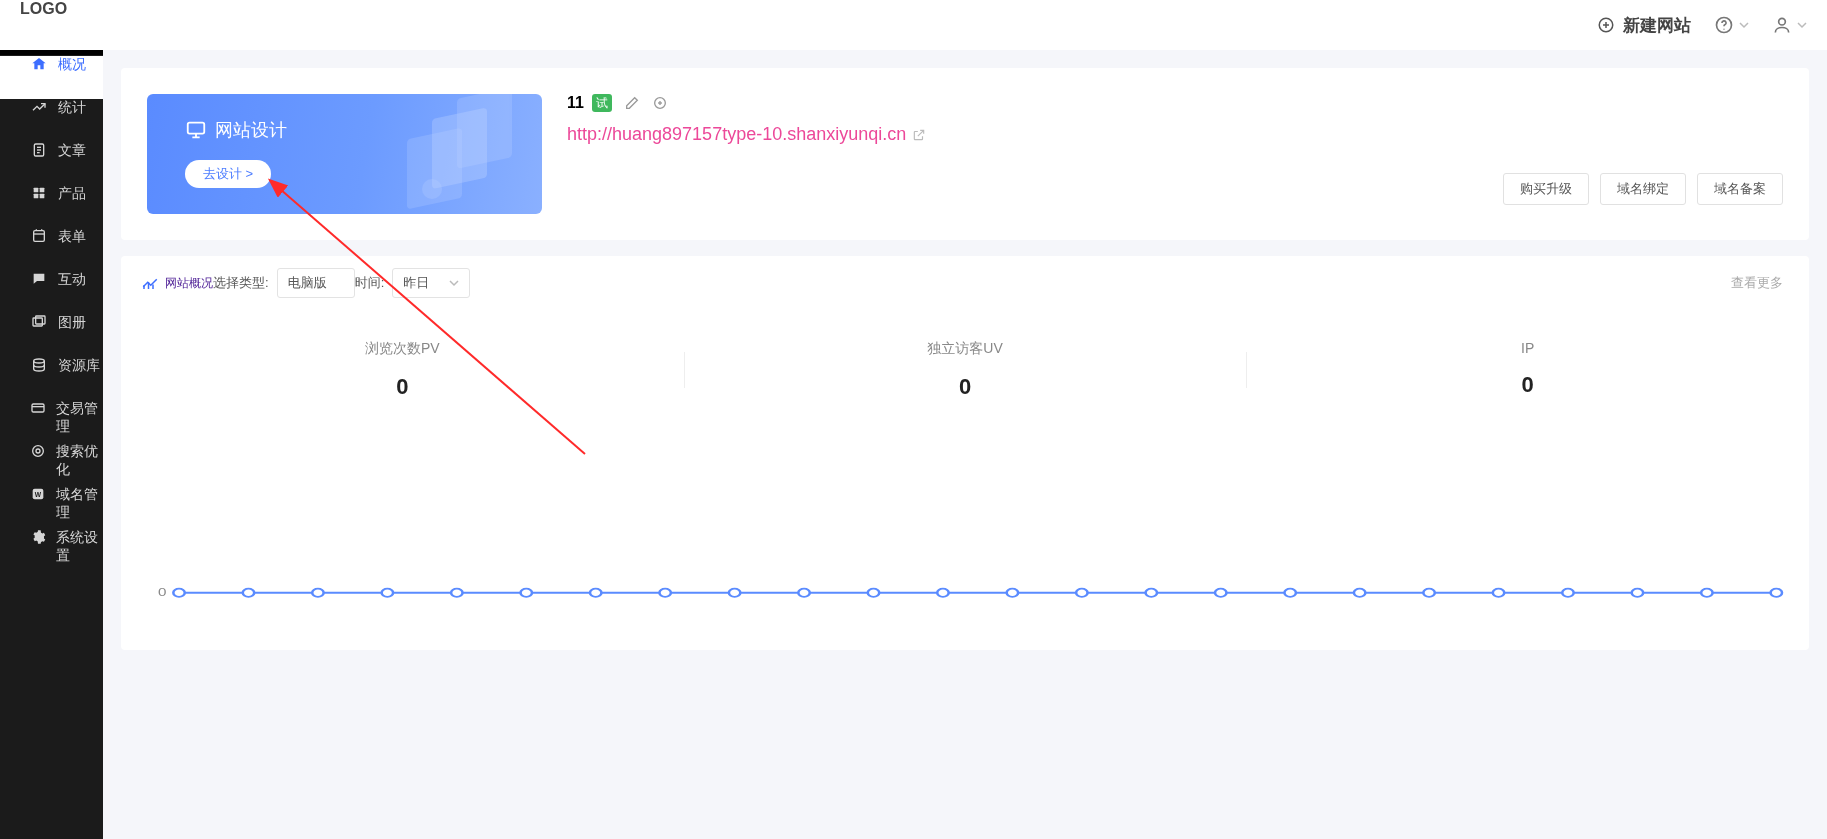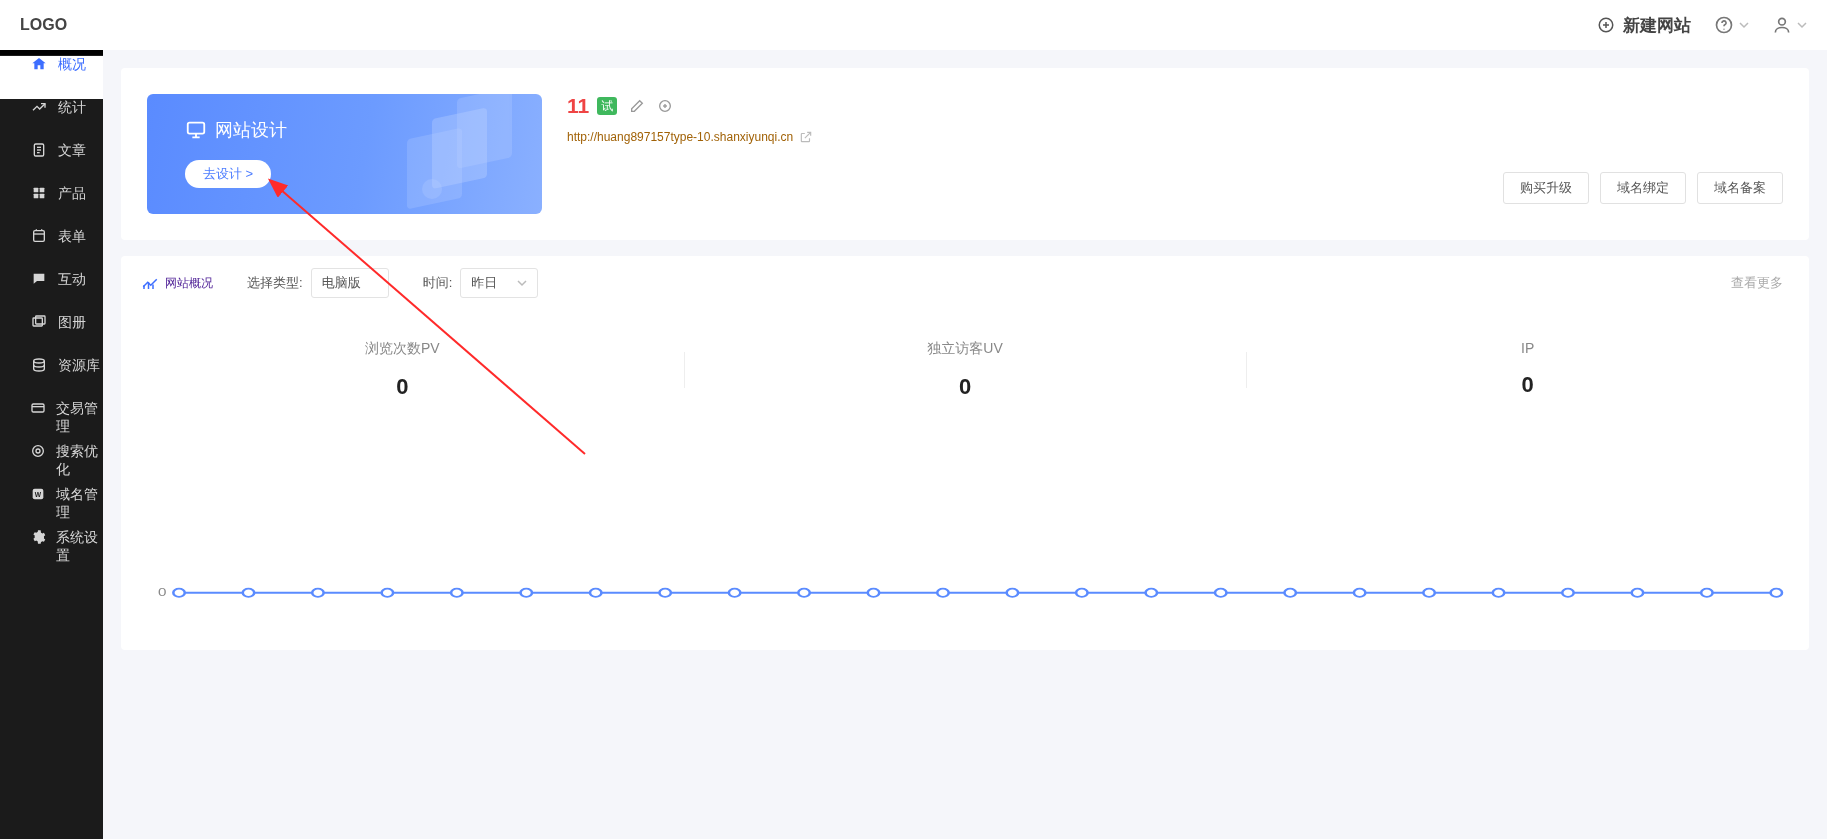--- a/index.html
+++ b/index.html
@@ -1,17 +1,17 @@
 <!DOCTYPE html>
 <html><head>
   <meta charset="utf-8">
   <style>
     * { box-sizing: border-box; margin:0; padding:0; }
     body { font-family: "Helvetica Neue", Arial, "PingFang SC", "Microsoft YaHei", sans-serif; font-size:14px; color:#333; background:#f5f6fa; }
-    .topbar { position:fixed; top:0; left:0; right:0; height:50px; background:#fff; display:flex; align-items:center; padding:0 20px; z-index:20; }
+    .topbar { position:fixed; top:0; left:0; right:0; height:50px; background:#fff; display:flex; padding:0 20px; z-index:20; }
     .topbar .logo { font-size:16px; font-weight:600; color:#444; }
     .topbar .spacer { flex:1; }
     .topbar .tb-item { display:flex; align-items:center; color:#444; margin-left:22px; cursor:pointer; font-size:17px; }
     .topbar .tb-icon { display:inline-flex; align-items:center; justify-content:center; width:22px; height:22px; color:#666; }
     .topbar .caret { margin-left:4px; color:#bbb; }
     .sidebar { position:fixed; top:50px; left:0; bottom:0; width:103px; background:#1b1b1b; z-index:10; }
     .active-strip { position:absolute; top:0; left:0; height:5px; width:103px; background:#000; }
     .side-item { display:flex; align-items:flex-start; height:43px; padding-left:30px; color:#d6d6d6; font-size:14px; cursor:pointer; }
     .side-item .si-icon { width:18px; display:inline-flex; align-items:center; justify-content:center; margin-right:10px; color:#d6d6d6; }
     .side-item.active { background:#fff; color:#3d6eff; }
@@ -21,32 +21,32 @@
     .card { background:#fff; border-radius:4px; }
     .card1 { padding:26px; display:flex; }
     .design-box { position:relative; width:395px; height:120px; border-radius:6px; background:linear-gradient(100deg,#5a8bff 0%, #6c9bff 55%, #8ab0ff 100%); overflow:hidden; flex:0 0 auto; }
     .design-inner { position:absolute; left:38px; top:24px; color:#fff; }
     .design-title { display:flex; align-items:center; font-size:18px; font-weight:400; }
     .design-title .mon-icon { margin-right:8px; display:inline-flex; }
     .design-btn { display:inline-flex; align-items:center; justify-content:center; background:#fff; color:#4d7dff; height:28px; padding:0 18px; border-radius:14px; margin-top:18px; font-size:13px; cursor:pointer; }
     .design-deco { position:absolute; right:0; top:0; bottom:0; width:180px; opacity:.5; }
     .info-col { margin-left:25px; flex:1; }
     .info-line1 { display:flex; align-items:center; }
-    .site-num { font-size:21px; font-weight:600; color:#ef4444;text-align:center; }
+    .site-num { font-size:16px; font-weight:600; color:#000000;text-align:center; }
     .badge-trial { display:inline-flex; align-items:center; justify-content:center; background:#3fb85d; color:#fff; font-size:12px; height:18px; padding:0 4px; border-radius:3px; margin-left:8px; }
     .mini-icon { color:#999; margin-left:12px; cursor:pointer; display:inline-flex; }
-    .info-line2 { margin-top:12px; display:flex; align-items:center; color:#a16207; font-size:12px; }
+    .info-line2 { margin-top:12px; display:flex; align-items:center; color:#ec4899; font-size:18px; }
     .info-line2 .ext { color:#bbb; margin-left:6px; cursor:pointer; }
     .btn-row { margin-top:28px; display:flex; gap:11px;justify-content:flex-end; }
     .btn-plain { display:inline-flex; align-items:center; justify-content:center; height:32px; padding:0 16px; border:1px solid #e1e1e1; border-radius:3px; color:#555; background:#fff; cursor:pointer; font-size:13px; }
     .card2 { margin-top:16px; padding:0; }
     .tools { display:flex; align-items:center; padding:12px 20px; }
     .tools .t-title { display:flex; align-items:center; font-size:12px; color:#4c1d95; font-weight:500;text-align:center; }
     .tools .t-title .ic { margin-right:6px; color:#3d6eff; }
-    .tools .t-label { color:#555; margin-left:34px; margin-right:8px; font-size:13px; }
+    .tools .t-label { color:#555; margin-right:8px; font-size:13px; }
     .select { display:flex; align-items:center; justify-content:space-between; height:30px; border:1px solid #e3e3e3; border-radius:3px; padding:0 10px; min-width:80px; background:#fff; cursor:pointer; color:#555; font-size:13px; }
     .select .arr { color:#bbb; }
     .t-spacer { flex:1; }
     .view-more { color:#aaa; font-size:13px; cursor:pointer; margin-right:6px; }
     .stats { display:flex; padding:30px 0 20px;justify-content:space-between; }
     .stat { flex:1; display:flex; flex-direction:column; align-items:center; position:relative; }
     .stat + .stat::before { content:""; position:absolute; left:0; top:12px; bottom:12px; width:1px; background:#eee; }
     .stat .s-label { color:#888; font-size:14px; }
     .stat .s-value { color:#222; font-size:22px; font-weight:600; margin-top:16px; }
     .chart-wrap { position:relative; height:230px; padding:0 20px 30px 20px; }

